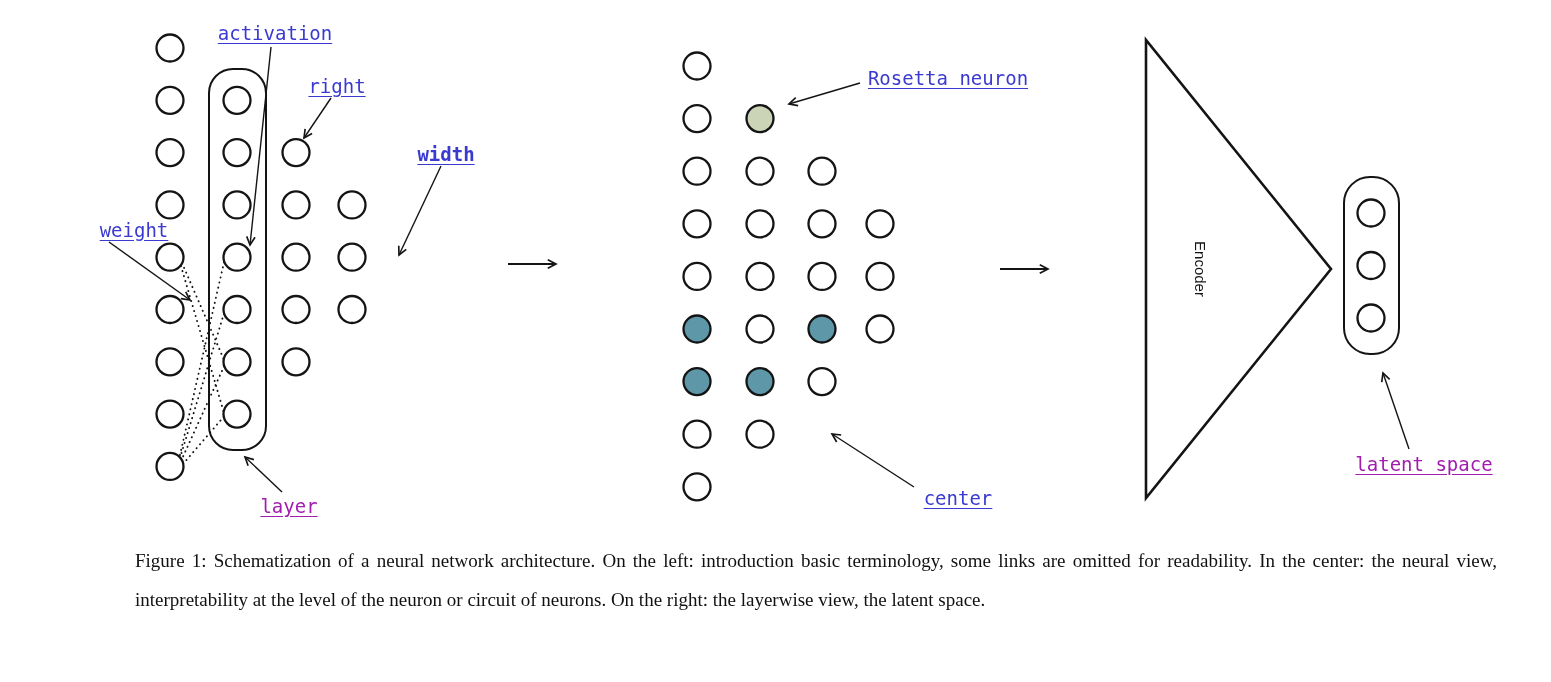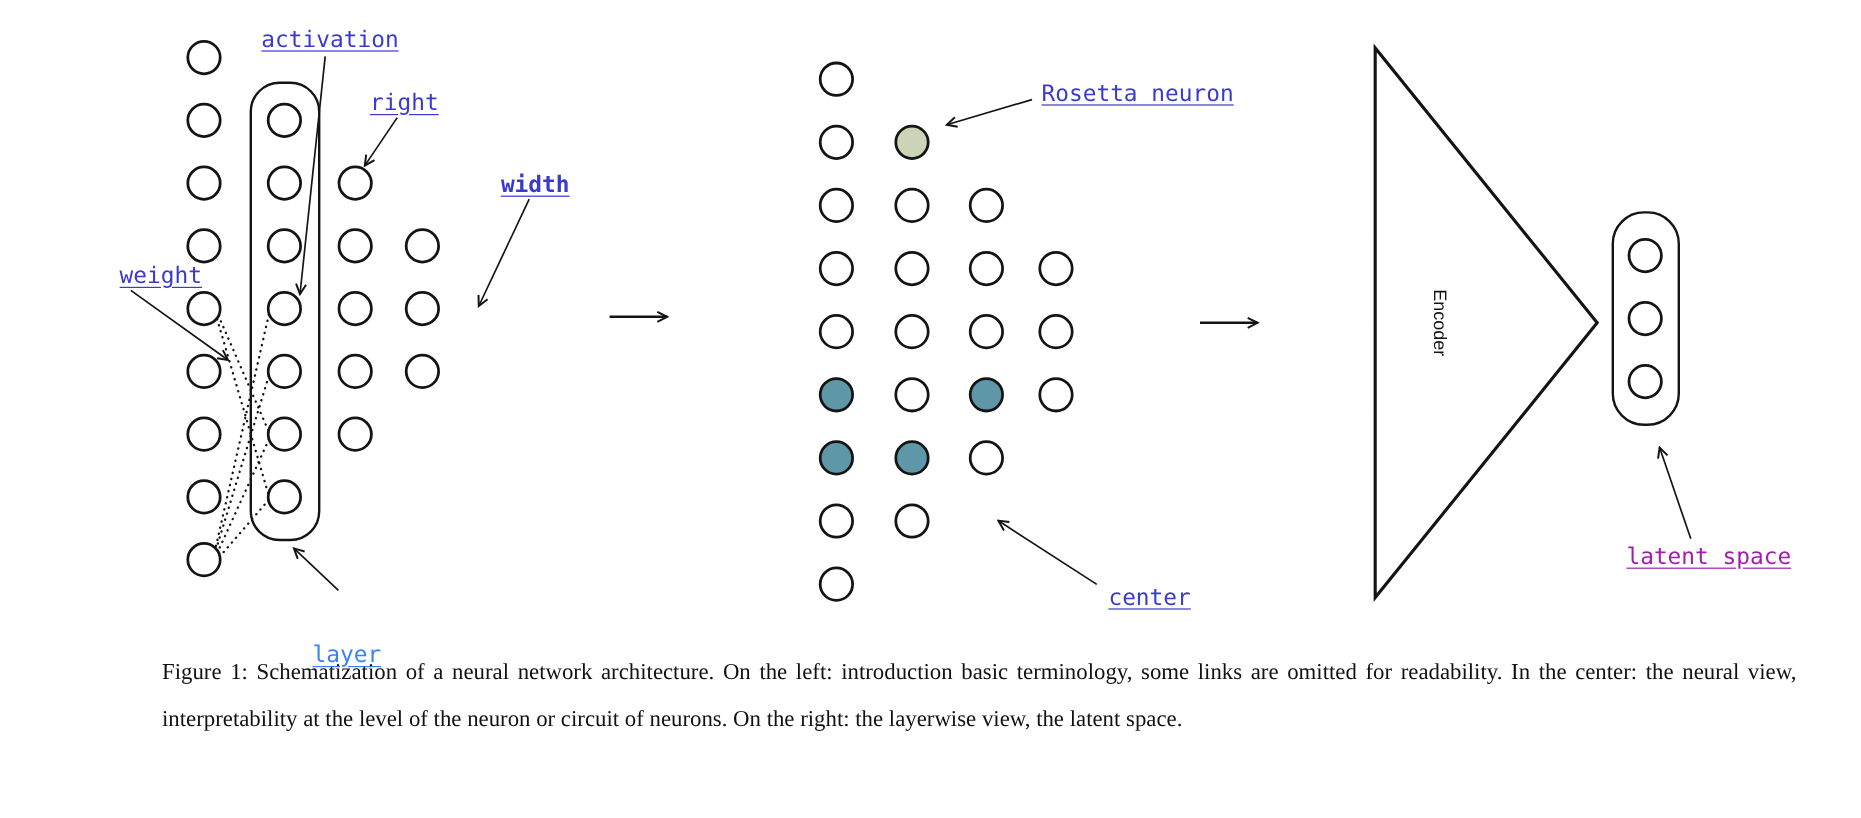--- a/index.html
+++ b/index.html
@@ -132,20 +132,20 @@
       <circle cx="880" cy="329" r="13.5" fill="#ffffff" stroke="#141414" stroke-width="2.3"></circle>
       <circle cx="1371" cy="213" r="13.5" fill="#ffffff" stroke="#141414" stroke-width="2.3"></circle>
       <circle cx="1371" cy="265.5" r="13.5" fill="#ffffff" stroke="#141414" stroke-width="2.3"></circle>
       <circle cx="1371" cy="318" r="13.5" fill="#ffffff" stroke="#141414" stroke-width="2.3"></circle>
     </svg>
 
   <span class="term" style="left: 275px; top: 33px; color: rgb(58, 58, 208);">activation</span>
   <span class="term" style="left: 337px; top: 86px; color: rgb(58, 58, 208);">right</span>
   <span class="term" style="left: 446px; top: 154px; color: rgb(58, 58, 208); font-weight: bold;">width</span>
   <span class="term" style="left: 93px; top: 230px; color: rgb(58, 58, 208); margin-left: 41px;">weight</span>
-  <span class="term" style="left: 289px; top: 506px; color: #3b82f6; margin-top: 40px;">layer</span>
+  <span class="term" style="left: 289px; top: 506px; color: #a21caf;">layer</span>
   <span class="term" style="left: 948px; top: 78px; color: rgb(58, 58, 208); text-align: right;">Rosetta neuron</span>
   <span class="term" style="left: 958px; top: 498px; color: rgb(58, 58, 208);">center</span>
   <span class="term" style="left: 1424px; top: 464px; color: #a21caf;">latent space</span>
 
   <p class="caption">Figure 1: Schematization of a neural network architecture. On the left: introduction basic terminology, some links are omitted for readability. In the center: the neural view, interpretability at the level of the neuron or circuit of neurons. On the right: the layerwise view, the latent space.</p>
 
 </div>
 
 </body></html>

